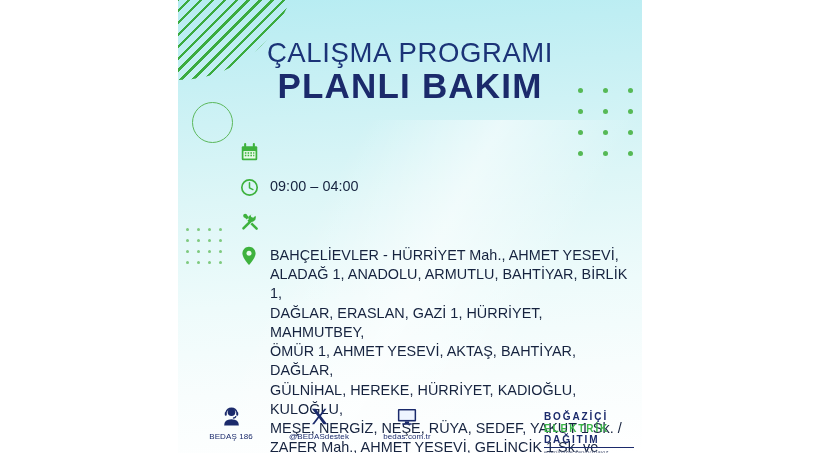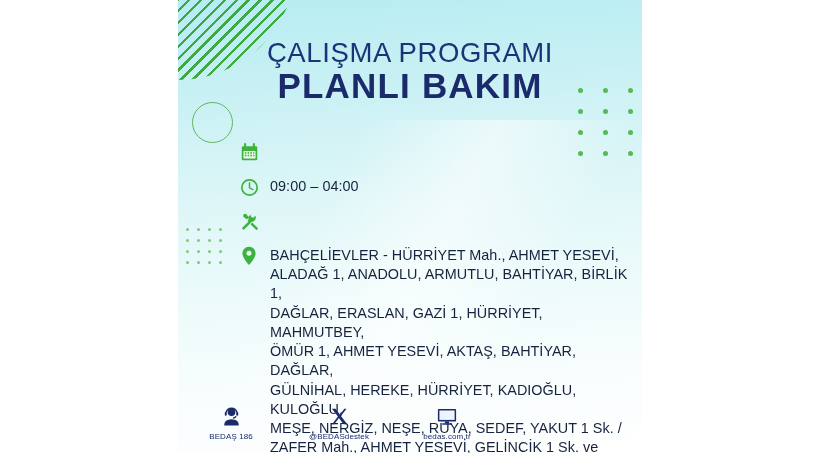--- a/index.html
+++ b/index.html
@@ -160,21 +160,21 @@
     left: 0;
     top: 404px;
     width: 464px;
     height: 49px;
   }
   #contacts {
     position: absolute;
     left: 14px;
     top: 0px;
     display: flex;
-    gap: 30px;
+    gap: 10px;
     justify-content: space-between;
   }
   .contact {
     display: flex;
     flex-direction: column;
     align-items: center;
     width: 78px;
   }
   .contact .cico {
     height: 24px;
@@ -375,17 +375,24 @@
               <rect x="3.3" y="5.1" width="17.4" height="10.8" fill="#eef4ff"></rect>
               <rect x="9.6" y="17.6" width="4.8" height="2.2" fill="#1b2a6b"></rect>
               <rect x="6.4" y="19.6" width="11.2" height="1.7" rx="0.8" fill="#1b2a6b"></rect>
             </svg>
           </div>
           <div class="clabel">bedas.com.tr</div>
         </div>
 
       </div>
 
+      <div id="logo">
+        <div class="logo-line" id="logo-l1">BOĞAZİÇİ</div>
+        <div class="logo-line" id="logo-l2">ELEKTRİK</div>
+        <div class="logo-line" id="logo-l3">DAĞITIM</div>
+        <div id="logo-rule"></div>
+        <div id="logo-tag">enerjimizle yanınızdayız</div>
+      </div>
 
     </div>
 
   </div>
 </div>
 
 </body></html>

